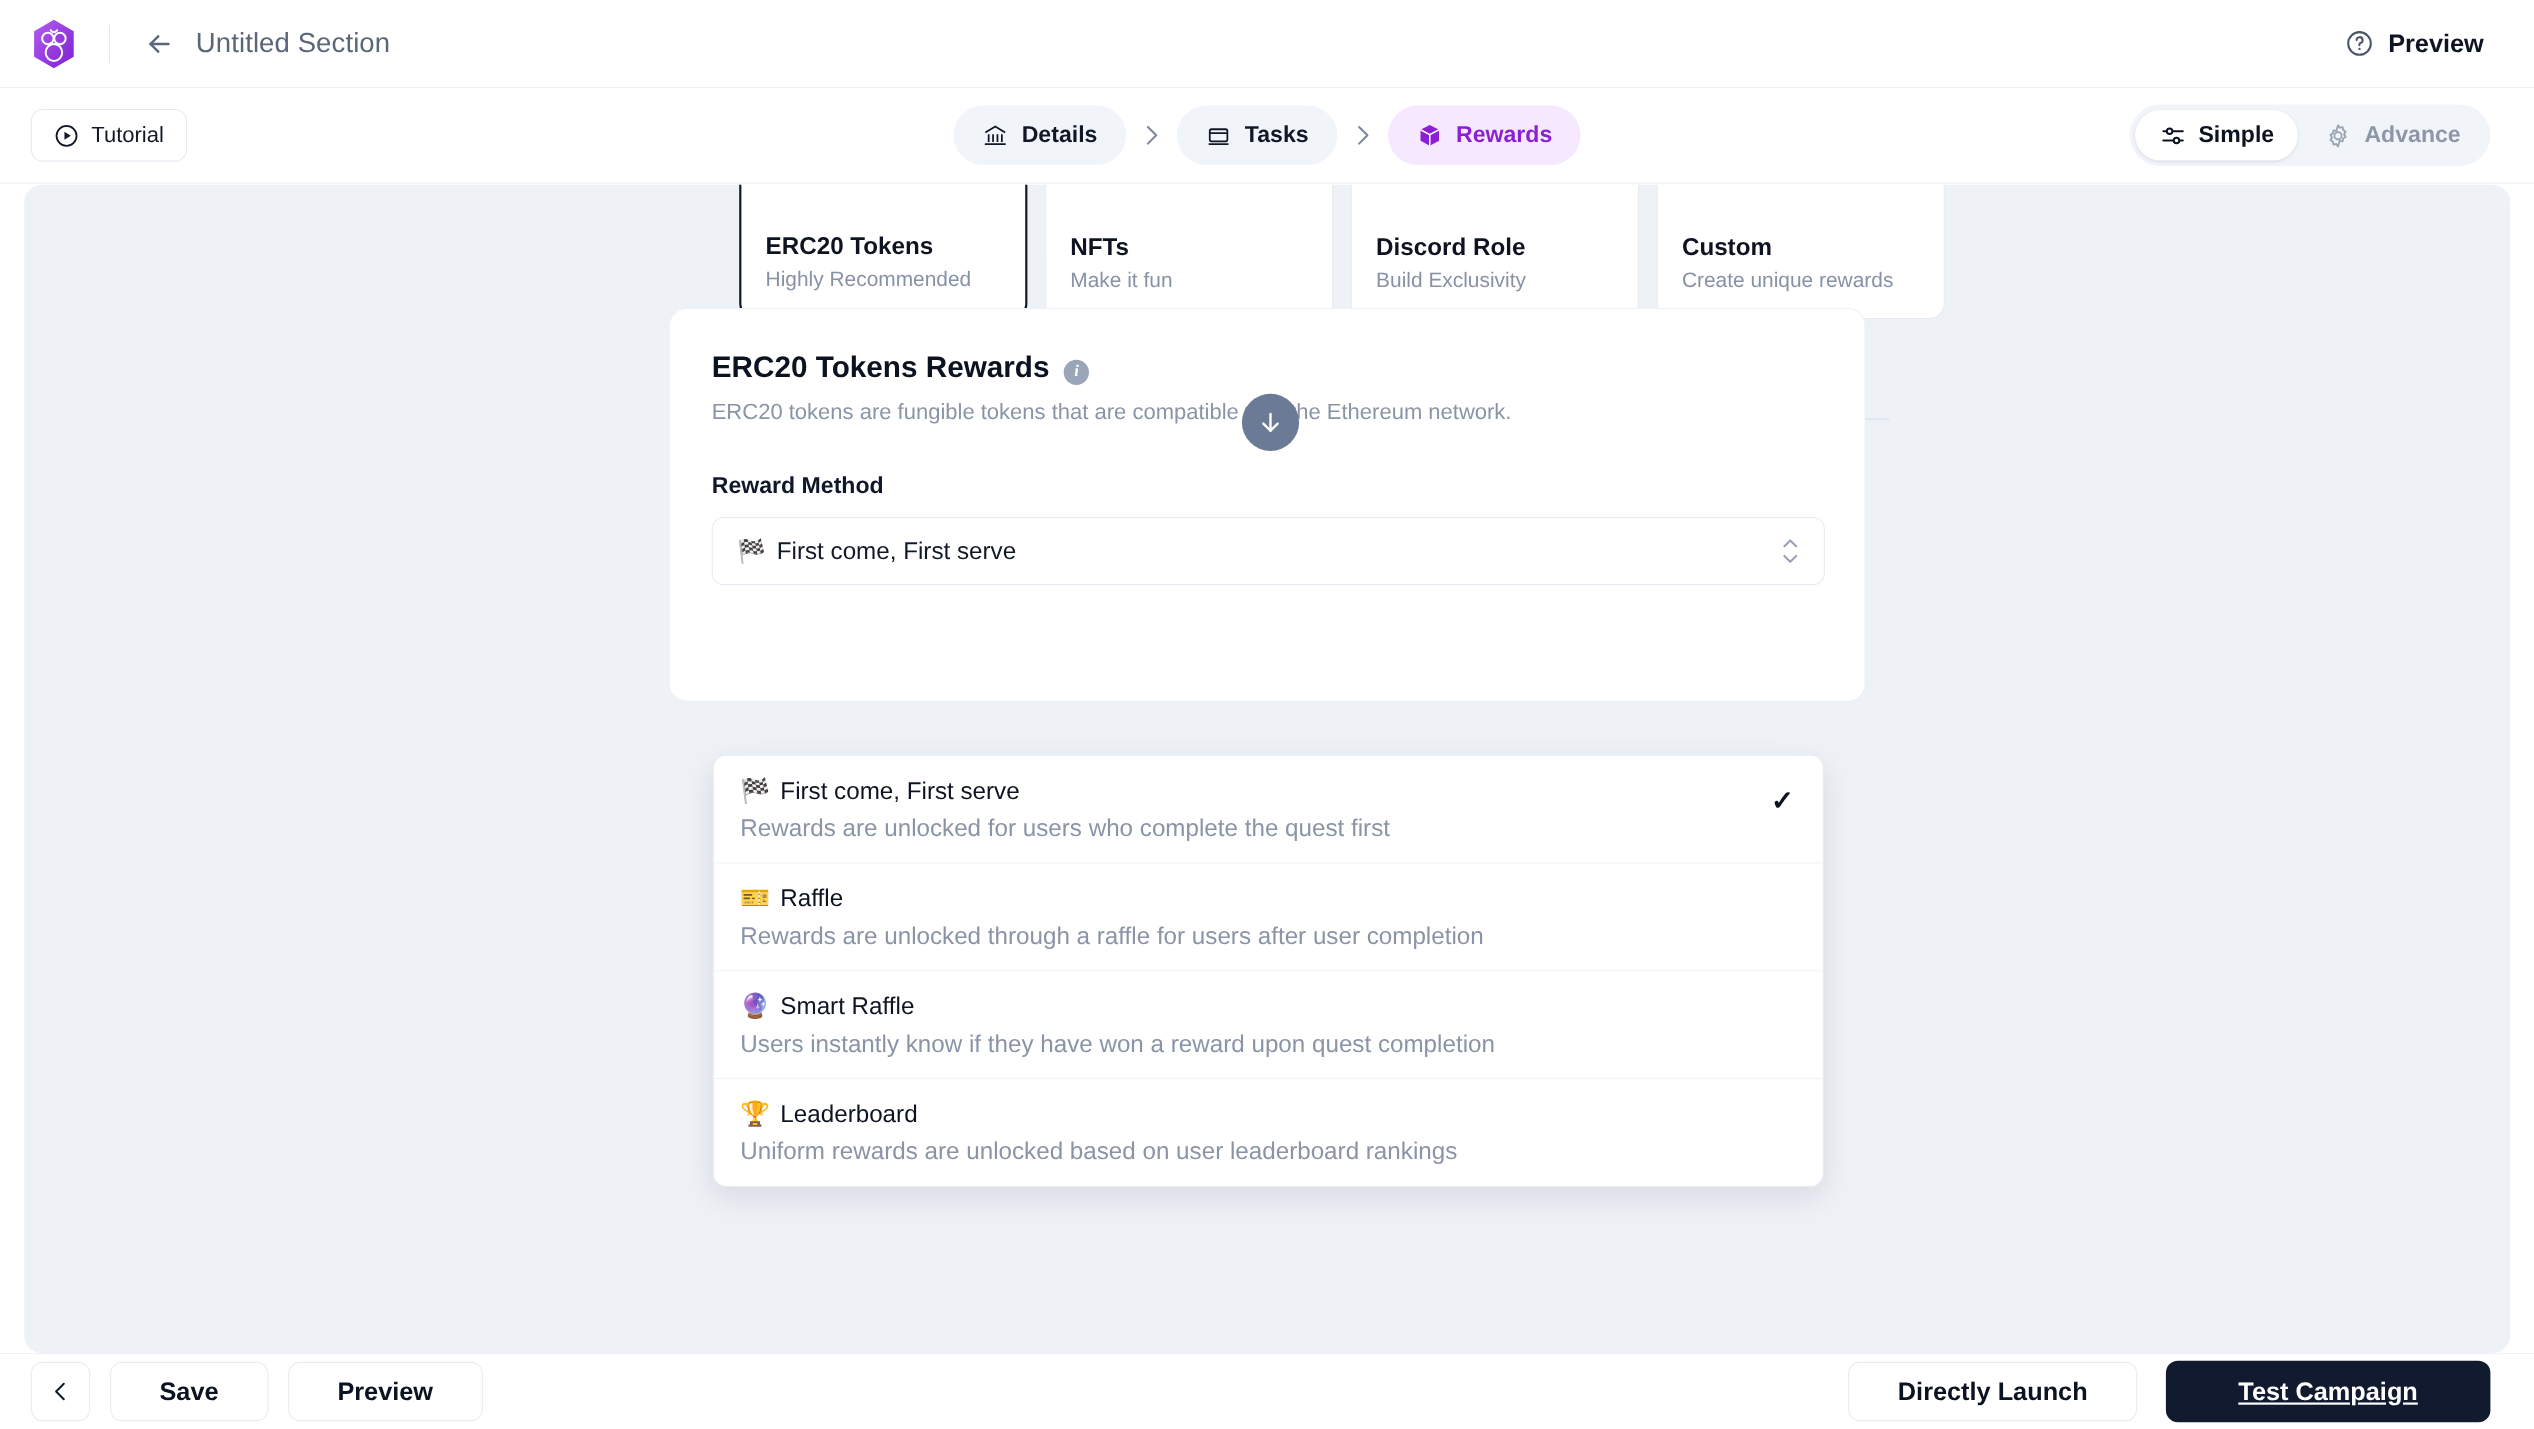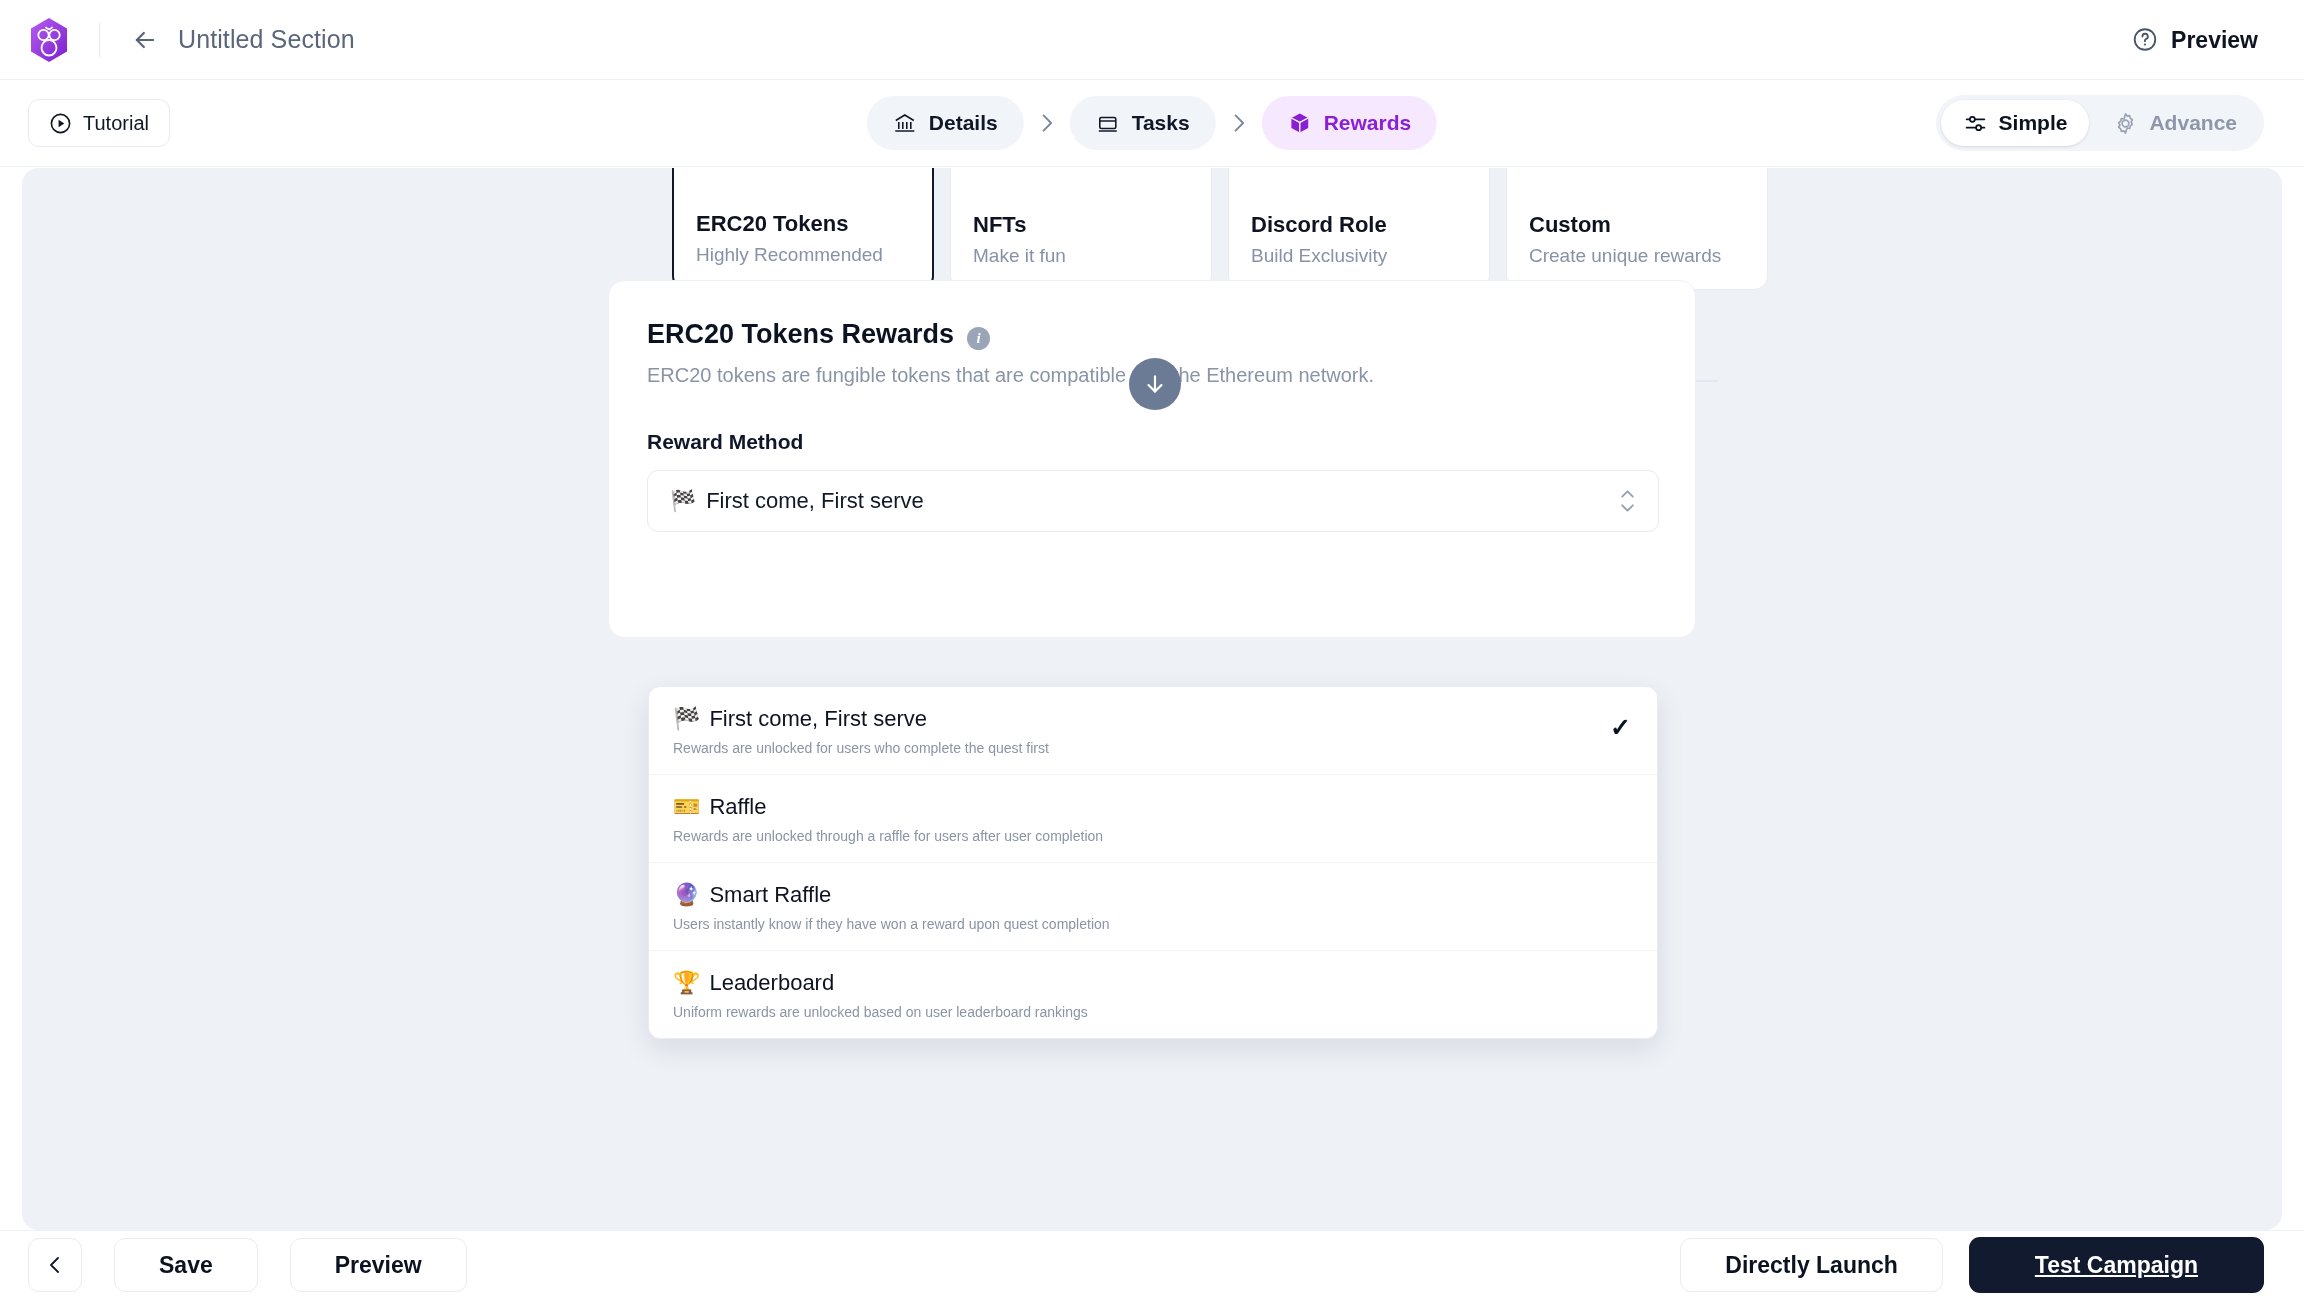--- a/index.html
+++ b/index.html
@@ -182,21 +182,21 @@
     padding: 19px 24px 18px 24px;
     border-bottom: 1px solid #f0f3f8;
     position: relative;
     cursor: pointer;
   }
   .opt:last-child { border-bottom: none; }
   .opt-title {
     font-size: 22px; color: #0d1321; font-weight: 400;
     display: flex; align-items: center; gap: 9px;
   }
-  .opt-desc { margin-top: 8px; font-size: 14px; color: #8a94a6; }
+  .opt-desc { margin-top: 8px; font-size: 22px; color: #8a94a6; }
   .opt-check {
     position: absolute; right: 26px; top: 26px;
     font-size: 25px; color: #0b1220; font-weight: 700;
   }
 
   
   .footer {
     position: absolute; left: 0; bottom: 0;
     width: 2304px; height: 69px;
     background: #ffffff;
@@ -212,21 +212,21 @@
     color: #111827; cursor: pointer;
   }
   .btn-outline {
     height: 54px; padding: 0 44px;
     border: 1px solid #e8ecf3; border-radius: 11px;
     background: #ffffff;
     font-size: 23px; font-weight: 700; color: #0b1220;
     display: flex; align-items: center; justify-content: center;
     cursor: pointer;
   }
-  .ml28 { margin-left: 32px; }
+  .ml28 { margin-left: 18px; }
   .foot-right {
     margin-left: auto; margin-right: 40px;
     display: flex; align-items: center; gap: 26px;
   }
   .btn-dark {
     height: 56px; padding: 0 66px;
     border-radius: 11px;
     background: #111a2e; color: #ffffff;
     font-size: 23px; font-weight: 700;
     display: flex; align-items: center; justify-content: center;

